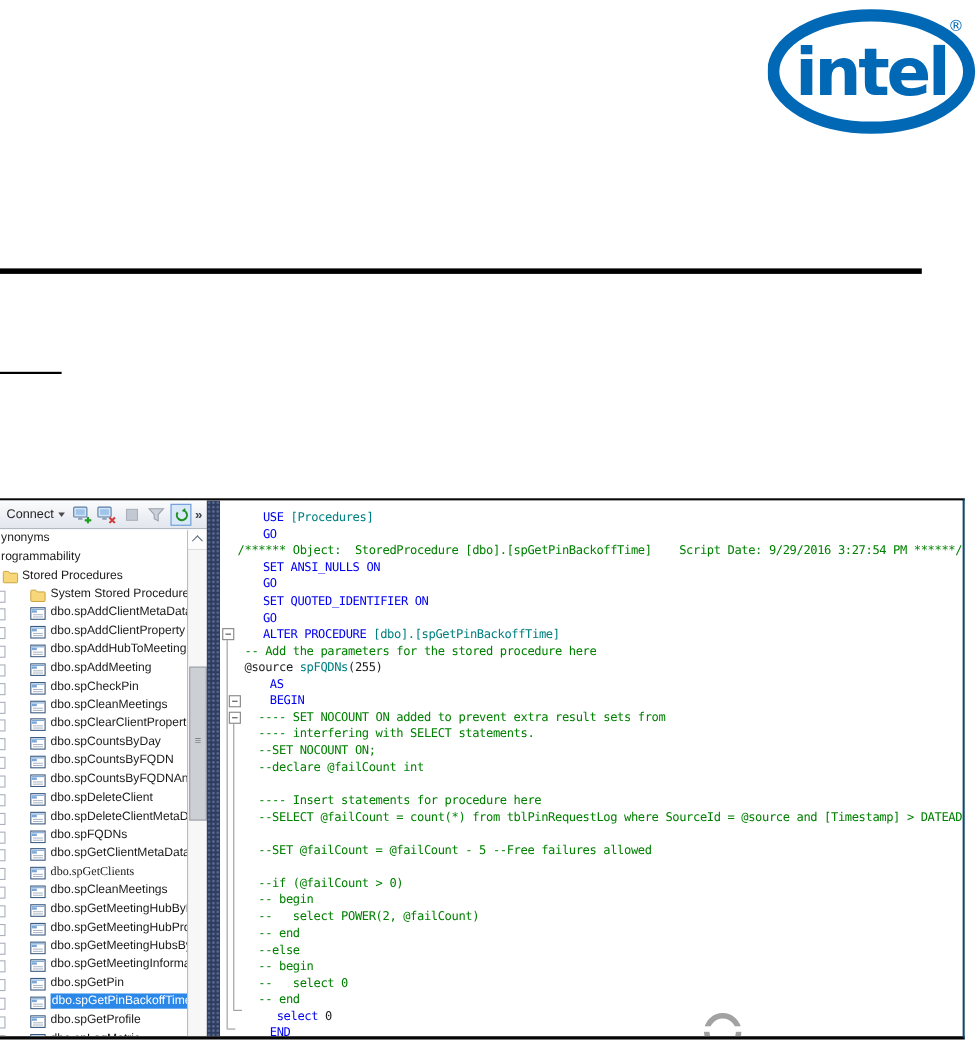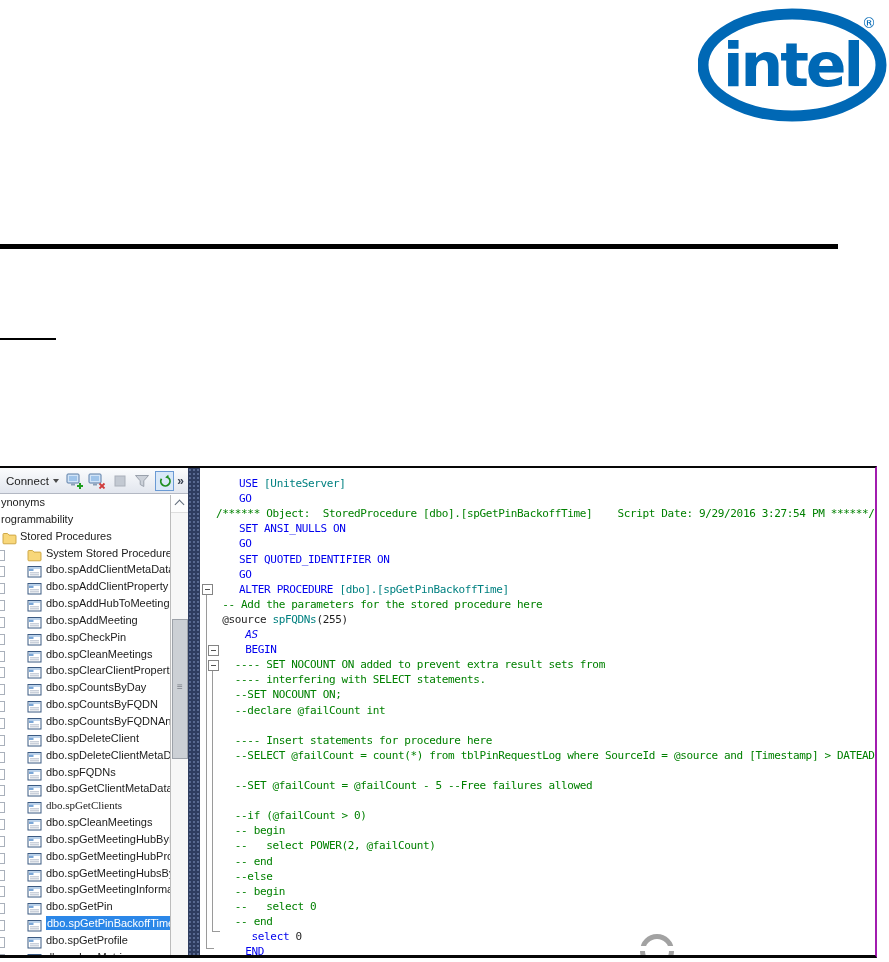--- a/index.html
+++ b/index.html
@@ -5,22 +5,22 @@
   html,body{margin:0;padding:0;background:#fff;}
   .page{position:relative;width:889px;height:962px;background:#fff;overflow:hidden;
         font-family:"Liberation Sans",sans-serif;}
 
   
   .logo{position:absolute;left:698px;top:4px;width:192px;height:122px;}
   .doc-rule{position:absolute;left:0;top:244px;width:838px;height:5px;background:#000;}
   .doc-underline{position:absolute;left:0;top:338px;width:56px;height:2px;background:#000;}
 
   
-  .shot{position:absolute;left:0;top:466px;width:875px;height:487px;background:#fff;
-        border-top:2px solid #060606;border-right:2px solid #a21caf;border-bottom:3px solid #060606;
+  .shot{position:absolute;left:0;top:453px;width:875px;height:487px;background:#fff;
+        border-top:2px solid #060606;border-right:2px solid #0c4a6e;border-bottom:3px solid #060606;
         overflow:hidden;}
 
   
   .explorer{position:absolute;left:0;top:0;width:188px;height:100%;background:#fff;}
   .toolbar{position:absolute;left:0;top:0;width:188px;height:26px;box-sizing:border-box;
            background:linear-gradient(#fbfcfd,#e2e6ee);border-bottom:1px solid #b3b8c3;
            display:flex;align-items:center;padding:0 3px;gap:3px;}
   .connect{display:inline-flex;align-items:center;gap:4px;font-size:11.5px;color:#1d1d1d;padding:2px 3px;}
   .caret-down{width:0;height:0;border-left:3.5px solid transparent;border-right:3.5px solid transparent;
               border-top:4px solid #4a4a4a;display:inline-block;}
@@ -424,31 +424,31 @@
           <div class="chev"></div>
         </div>
         <div class="vs-thumb"></div>
       </div>
     </div>
 
     <div class="strip"></div>
 
     <div class="editor">
       <div id="code">
-          <div class="code-line" style="top: 9px;"><span class="k">USE </span><span class="t">[UniteServer]</span></div>
+          <div class="code-line" style="top: 9px;"><span class="k">USE </span><span class="t">[Procedures]</span></div>
           <div class="code-line" style="top: 24.1px;"><span class="k">GO</span></div>
           <div class="code-line" style="top: 39.2px;"><span class="c">/****** Object:  StoredProcedure [dbo].[spGetPinBackoffTime]    Script Date: 9/29/2016 3:27:54 PM ******/</span></div>
           <div class="code-line" style="top: 54.3px;"><span class="k">SET ANSI_NULLS ON</span></div>
           <div class="code-line" style="top: 69.4px;"><span class="k">GO</span></div>
           <div class="code-line" style="top: 84.5px;"><span class="k">SET QUOTED_IDENTIFIER ON</span></div>
           <div class="code-line" style="top: 99.6px;"><span class="k">GO</span></div>
           <div class="code-line" style="top: 114.7px;"><span class="k">ALTER PROCEDURE </span><span class="t">[dbo].[spGetPinBackoffTime]</span></div>
           <div class="code-line" style="top: 129.8px;"><span class="c"> -- Add the parameters for the stored procedure here</span></div>
           <div class="code-line" style="top: 144.9px;"><span class="p"> @source </span><span class="t">spFQDNs</span><span class="p">(255)</span></div>
-          <div class="code-line" style="top: 160px; font-style: italic;"><span class="k"> AS</span></div>
+          <div class="code-line" style="top: 160px;"><span class="k"> AS</span></div>
           <div class="code-line" style="top: 175.1px;"><span class="k"> BEGIN</span></div>
           <div class="code-line" style="top: 190.2px;"><span class="c">   ---- SET NOCOUNT ON added to prevent extra result sets from</span></div>
           <div class="code-line" style="top: 205.3px;"><span class="c">   ---- interfering with SELECT statements.</span></div>
           <div class="code-line" style="top: 220.4px;"><span class="c">   --SET NOCOUNT ON;</span></div>
           <div class="code-line" style="top: 235.5px;"><span class="c">   --declare @failCount int</span></div>
           <div class="code-line" style="top: 250.6px;"></div>
           <div class="code-line" style="top: 265.7px;"><span class="c">   ---- Insert statements for procedure here</span></div>
           <div class="code-line" style="top: 280.8px;"><span class="c">   --SELECT @failCount = count(*) from tblPinRequestLog where SourceId = @source and [Timestamp] &gt; DATEADD</span></div>
           <div class="code-line" style="top: 295.9px;"></div>
           <div class="code-line" style="top: 311px;"><span class="c">   --SET @failCount = @failCount - 5 --Free failures allowed</span></div>

